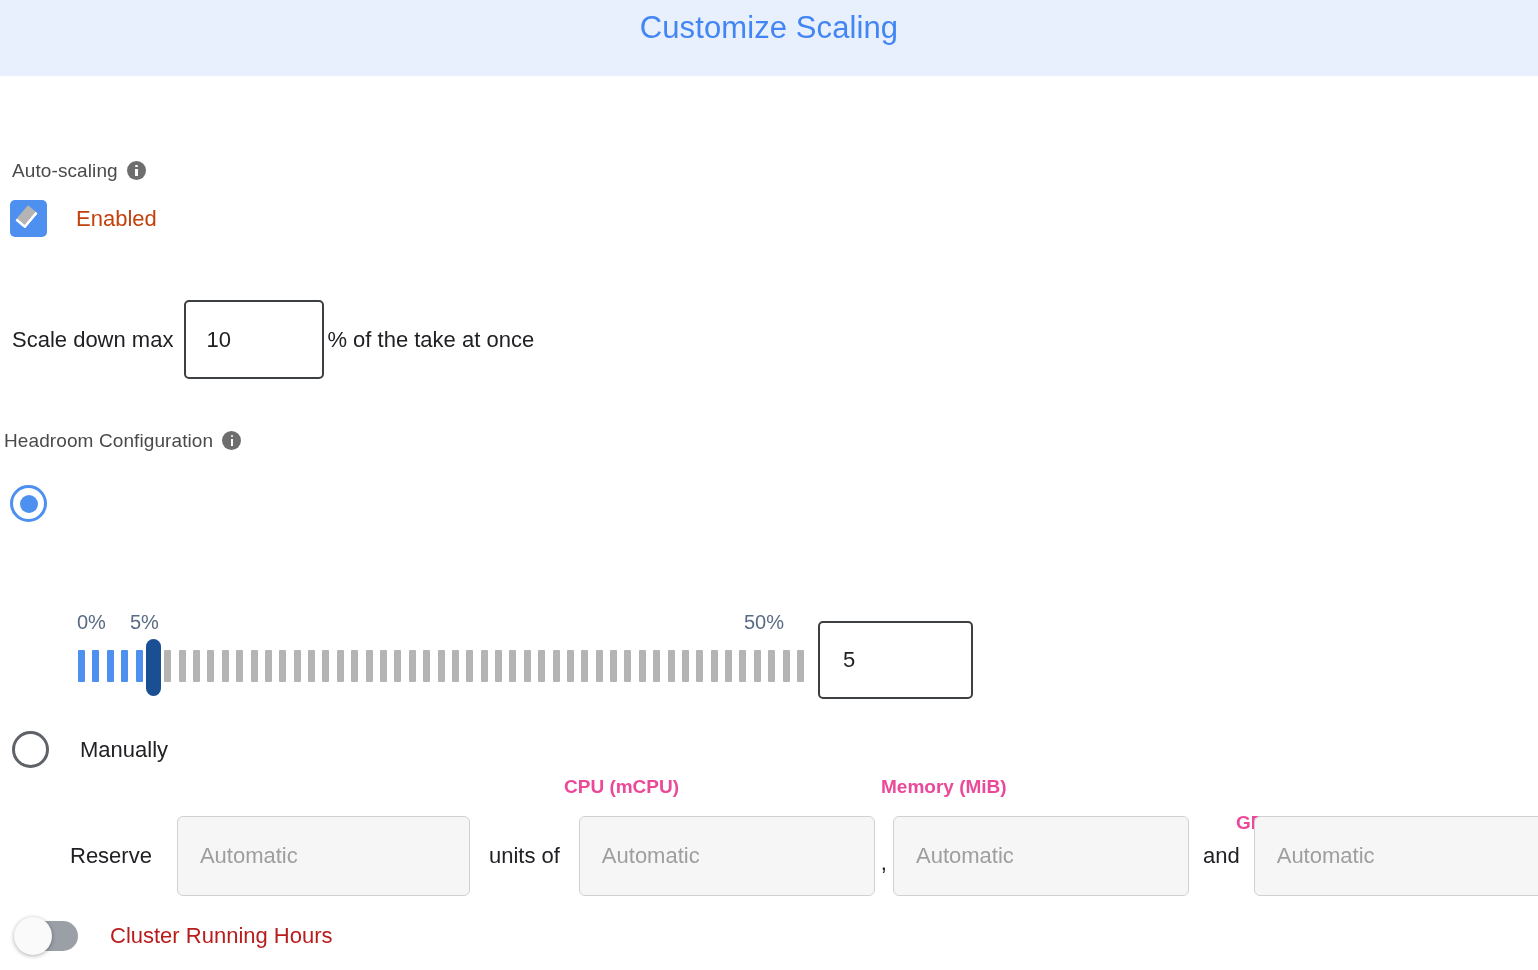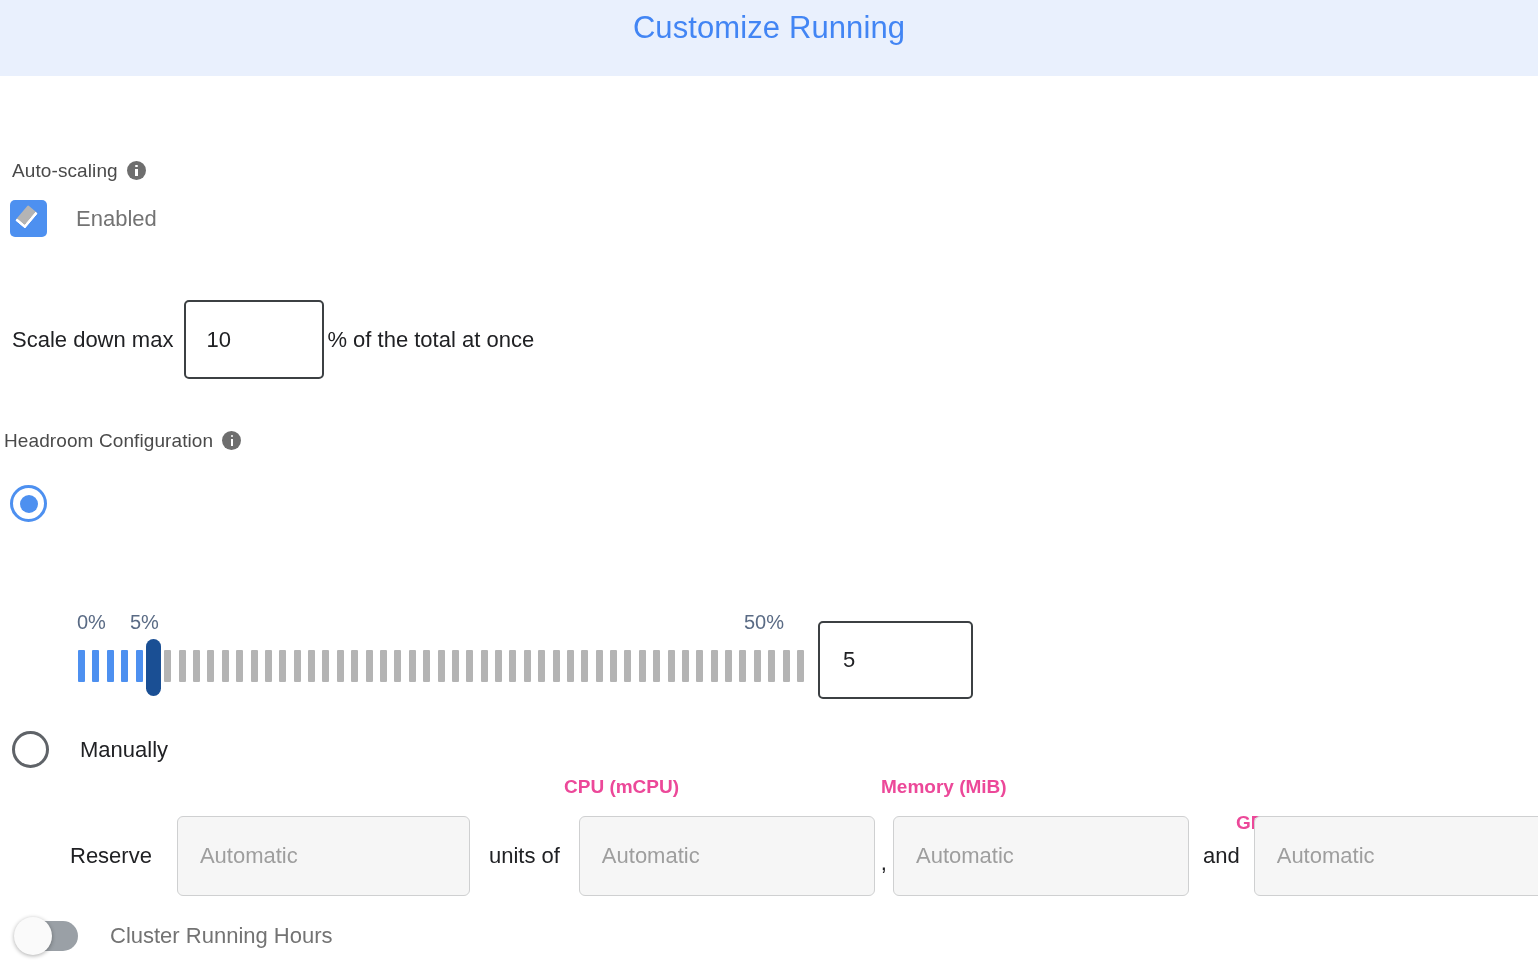--- a/index.html
+++ b/index.html
@@ -98,21 +98,21 @@
     top: 7px;
     width: 13px;
     height: 20px;
     border-right: 3.6px solid #fff;
     border-bottom: 3.6px solid #fff;
     transform: rotate(40deg);
   }
   .checkbox-label {
     margin-left: 29px;
     font-size: 22px;
-    color: #737373;
+    color: #c2410c;
     white-space: nowrap;
   }
 
   
   .scale-row {
     position: absolute;
     left: 12px;
     top: 224px;
     display: flex;
     align-items: center;
@@ -307,48 +307,48 @@
     top: -4px;
     width: 38px;
     height: 38px;
     border-radius: 50%;
     background: #fafafa;
     box-shadow: 0 1px 4px rgba(0,0,0,0.33);
   }
   .toggle-label {
     margin-left: 32px;
     font-size: 22px;
-    color: #737373;
+    color: #b91c1c;
     white-space: nowrap;
   }
 </style>
 </head>
 <body>
 
 <div class="dialog-header">
-  <div class="dialog-title">Customize Running</div>
+  <div class="dialog-title">Customize Scaling</div>
 </div>
 
 <div class="body-area">
 
   <div class="section-title" style="left:12px; top:84px;">
     <span>Auto-scaling</span><span class="info-icon"></span>
   </div>
 
   <div class="checkbox-row">
     <div class="checkbox">
         <span class="tick"></span>
       </div>
     <div class="checkbox-label">Enabled</div>
   </div>
 
   <div class="scale-row">
     <div class="scale-label">Scale down max</div>
     <div class="num-box">10</div>
-    <div class="scale-suffix">% of the total at once</div>
+    <div class="scale-suffix">% of the take at once</div>
   </div>
 
   <div class="section-title" style="left:4px; top:354px;">
     <span>Headroom Configuration</span><span class="info-icon"></span>
   </div>
 
   <div class="radio-row" style="left:10px; top:409px;">
     <div class="radio checked"></div>
   </div>
 

